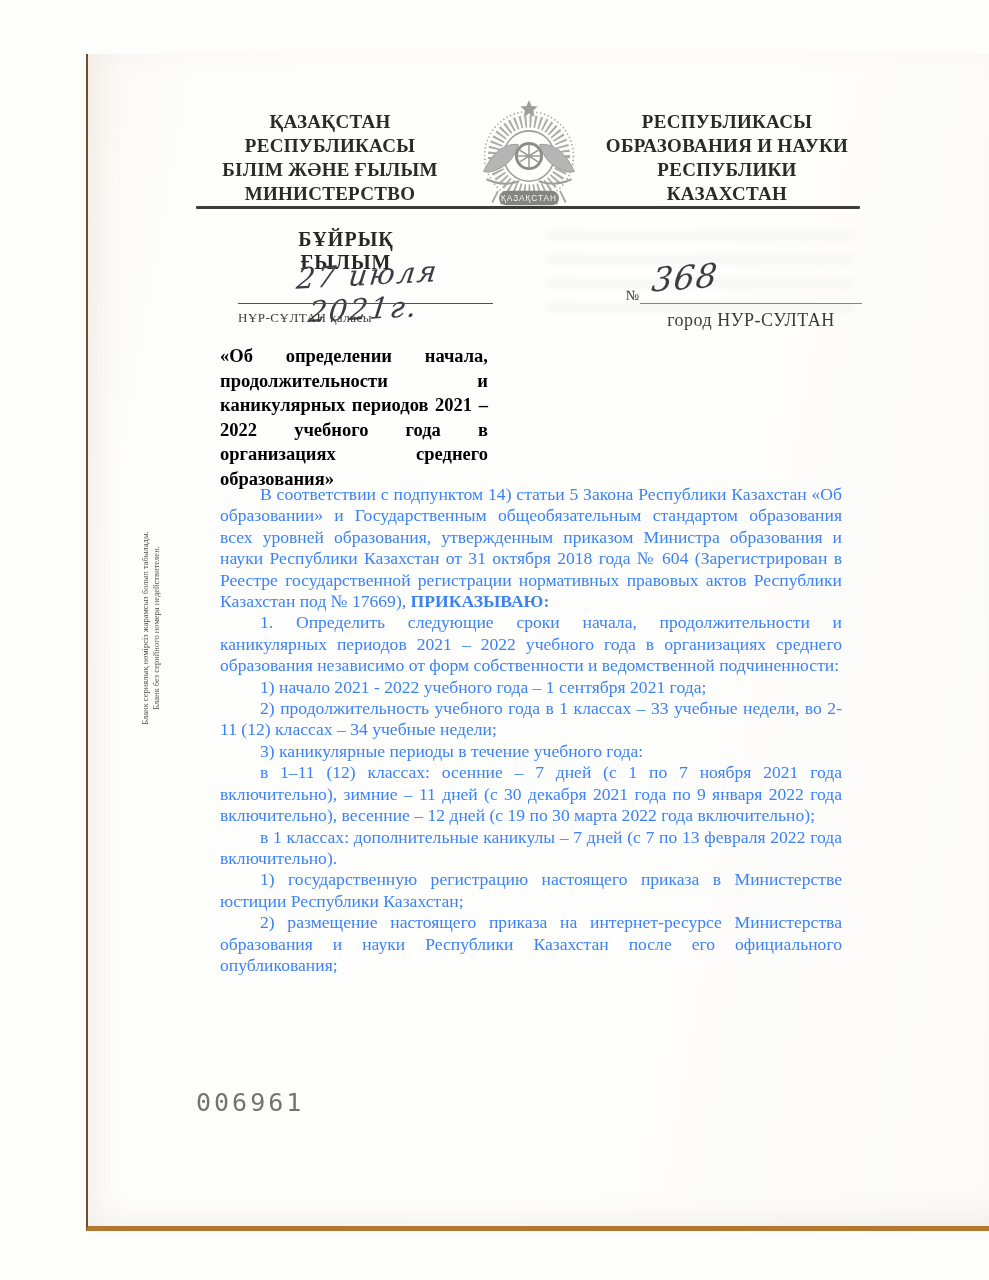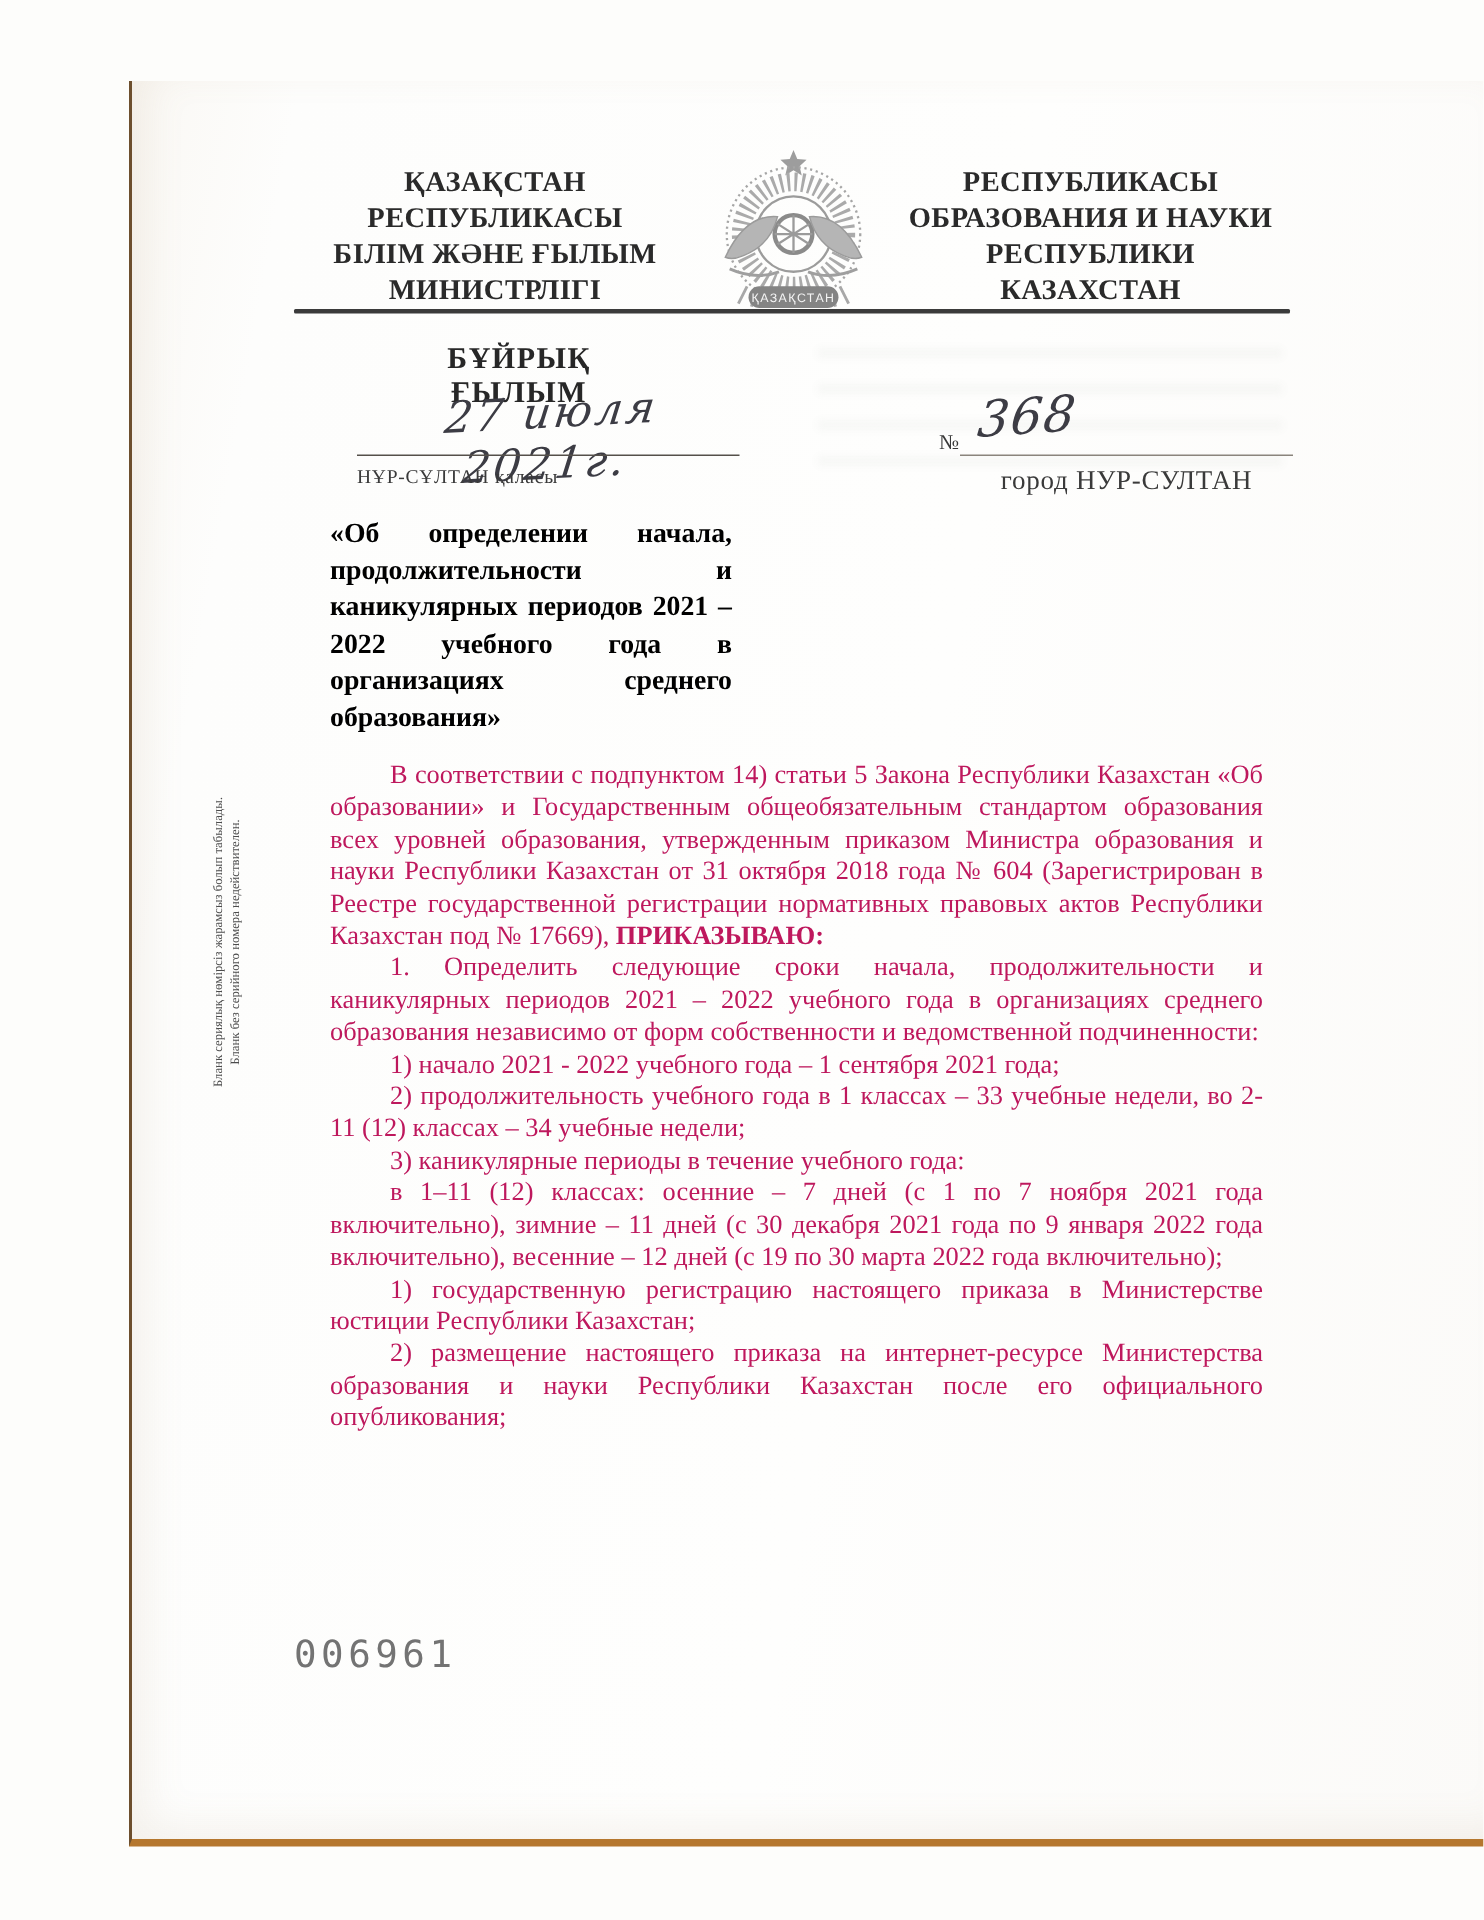--- a/index.html
+++ b/index.html
@@ -35,22 +35,22 @@
   .num-line{position:absolute;left:640px;top:303px;width:222px;border-bottom:1.5px solid #8a847c;}
   .city-ru{position:absolute;left:640px;top:310px;width:222px;text-align:center;font-size:18px;color:#3a3a3a;letter-spacing:.5px;}
 
   .ghost{position:absolute;left:545px;top:232px;width:310px;height:96px;
     background:repeating-linear-gradient(180deg,rgba(100,115,100,0.18) 0 7px,rgba(0,0,0,0) 7px 24px);
     filter:blur(3px);opacity:.28;}
 
   .subject{position:absolute;left:220px;top:344px;width:268px;font-weight:bold;
     font-size:18.5px;line-height:24.5px;text-align:justify;color:#000000;}
 
-  .body-text{position:absolute;left:220px;top:506px;width:622px;
-    font-size:17.6px;line-height:21.4px;text-align:justify;color:#be185d;}
+  .body-text{position:absolute;left:220px;top:484px;width:622px;
+    font-size:17.6px;line-height:21.4px;text-align:justify;color:#3b82f6;}
   .body-text p{margin:0;text-indent:40px;}
   .bold{font-weight:bold;}
 
   .margin-note{position:absolute;left:28px;top:615px;width:250px;height:26px;
     transform:rotate(-90deg);transform-origin:center;
     font-size:8.5px;line-height:10.5px;color:#4c4c4c;text-align:center;
     font-family:"Liberation Serif","DejaVu Serif",serif;}
 
   .serial{position:absolute;left:196px;top:1088px;font-family:"DejaVu Sans Mono",monospace;
     font-size:25px;letter-spacing:3px;color:#737373;}
@@ -64,21 +64,21 @@
 
   <div class="sheet"></div>
 
   <div class="ghost"></div>
 
   <div class="header-row">
     <div class="hdr-col hdr-left">
       <div>ҚАЗАҚСТАН</div>
       <div>РЕСПУБЛИКАСЫ</div>
       <div>БІЛІМ ЖӘНЕ ҒЫЛЫМ</div>
-      <div>МИНИСТРЛІГІ</div>
+      <div>МИНИСТЕРСТВО</div>
     </div>
     <div class="hdr-center">
       <svg class="emblem-svg" width="118" height="118" viewBox="0 0 120 122">
         <path d="M60 2 l2.6 6.2 6.4.6 -4.8 4.4 1.5 6.4 -5.7-3.6 -5.7 3.6 1.5-6.4 -4.8-4.4 6.4-.6z" fill="#8d8d8d"></path>
         <circle cx="60" cy="60" r="46" fill="none" stroke="#979797" stroke-width="1.6" stroke-dasharray="1.5 2.5"></circle>
         <circle cx="60" cy="60" r="36" fill="none" stroke="#9c9c9c" stroke-width="13" stroke-dasharray="2 3"></circle>
         <circle cx="60" cy="60" r="26" fill="none" stroke="#8b8b8b" stroke-width="1.6"></circle>
         <circle cx="60" cy="60" r="13" fill="none" stroke="#777" stroke-width="3"></circle>
         <path d="M60 47 v26 M49 53 l22 14 M71 53 l-22 14 M47 60 h26" stroke="#8a8a8a" stroke-width="1.6"></path>
         <path d="M13 76 q14-30 36-28 q-5 20 -24 27 q-7 3 -12 1z" fill="#a9a9a9" stroke="#8a8a8a" stroke-width="1"></path>
@@ -115,20 +115,21 @@
 
   <div class="subject">«Об определении начала, продолжительности и каникулярных периодов 2021 – 2022 учебного года в организациях среднего образования»</div>
 
   <div class="body-text">
     <p><span>В соответствии с подпунктом 14) статьи 5 Закона Республики Казахстан «Об образовании» и Государственным общеобязательным стандартом образования всех уровней образования, утвержденным приказом Министра образования и науки Республики Казахстан от 31 октября 2018 года № 604 (Зарегистрирован в Реестре государственной регистрации нормативных правовых актов Республики Казахстан под № 17669), </span><span class="bold">ПРИКАЗЫВАЮ:</span></p>
     <p>1. Определить следующие сроки начала, продолжительности и каникулярных периодов 2021 – 2022 учебного года в организациях среднего образования независимо от форм собственности и ведомственной подчиненности:</p>
     <p>1) начало 2021 - 2022 учебного года – 1 сентября 2021 года;</p>
     <p>2) продолжительность учебного года в 1 классах – 33 учебные недели, во 2-11 (12) классах – 34 учебные недели;</p>
     <p>3) каникулярные периоды в течение учебного года:</p>
     <p>в 1–11 (12) классах: осенние – 7 дней (с 1 по 7 ноября 2021 года включительно), зимние – 11 дней (с 30 декабря 2021 года по 9 января 2022 года включительно), весенние – 12 дней (с 19 по 30 марта 2022 года включительно);</p>
+    <p>в 1 классах: дополнительные каникулы – 7 дней (с 7 по 13 февраля 2022 года включительно).</p>
     <p>1) государственную регистрацию настоящего приказа в Министерстве юстиции Республики Казахстан;</p>
     <p>2) размещение настоящего приказа на интернет-ресурсе Министерства образования и науки Республики Казахстан после его официального опубликования;</p>
   </div>
 
   <div class="margin-note">
     <div>Бланк сериялық нөмірсіз жарамсыз болып табылады.</div>
     <div>Бланк без серийного номера недействителен.</div>
   </div>
 
   <div class="serial">006961</div>

